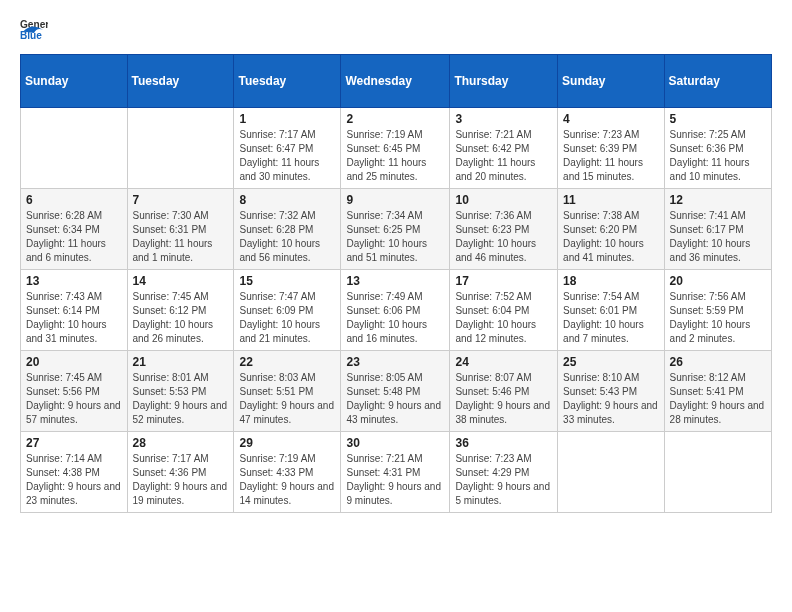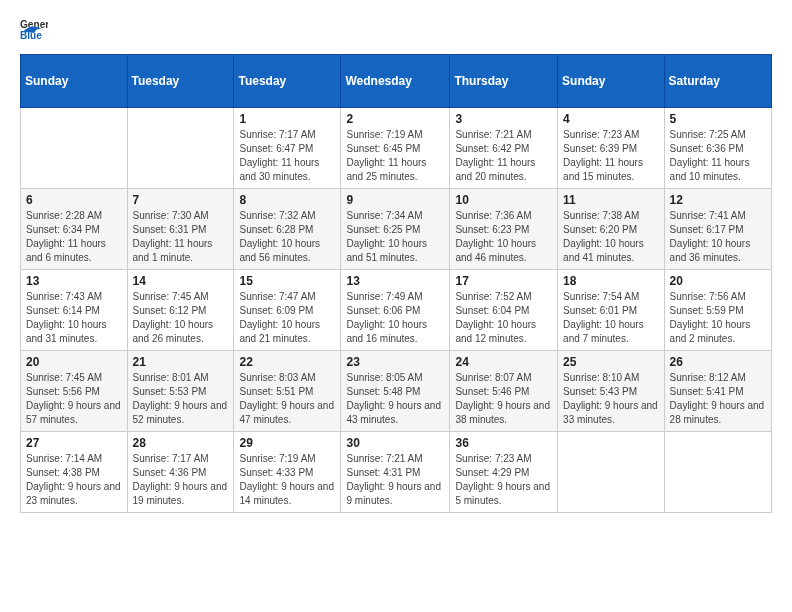--- a/index.html
+++ b/index.html
@@ -146,21 +146,21 @@
           <td>
             <span class="day-num">5</span>
             <div class="day-info">Sunrise: 7:25 AM
 Sunset: 6:36 PM
 Daylight: 11 hours and 10 minutes.</div>
           </td>
         </tr>
         <tr>
           <td>
             <span class="day-num">6</span>
-            <div class="day-info">Sunrise: 2:28 AM
+            <div class="day-info">Sunrise: 6:28 AM
 Sunset: 6:34 PM
 Daylight: 11 hours and 6 minutes.</div>
           </td>
           <td>
             <span class="day-num">7</span>
             <div class="day-info">Sunrise: 7:30 AM
 Sunset: 6:31 PM
 Daylight: 11 hours and 1 minute.</div>
           </td>
           <td>

